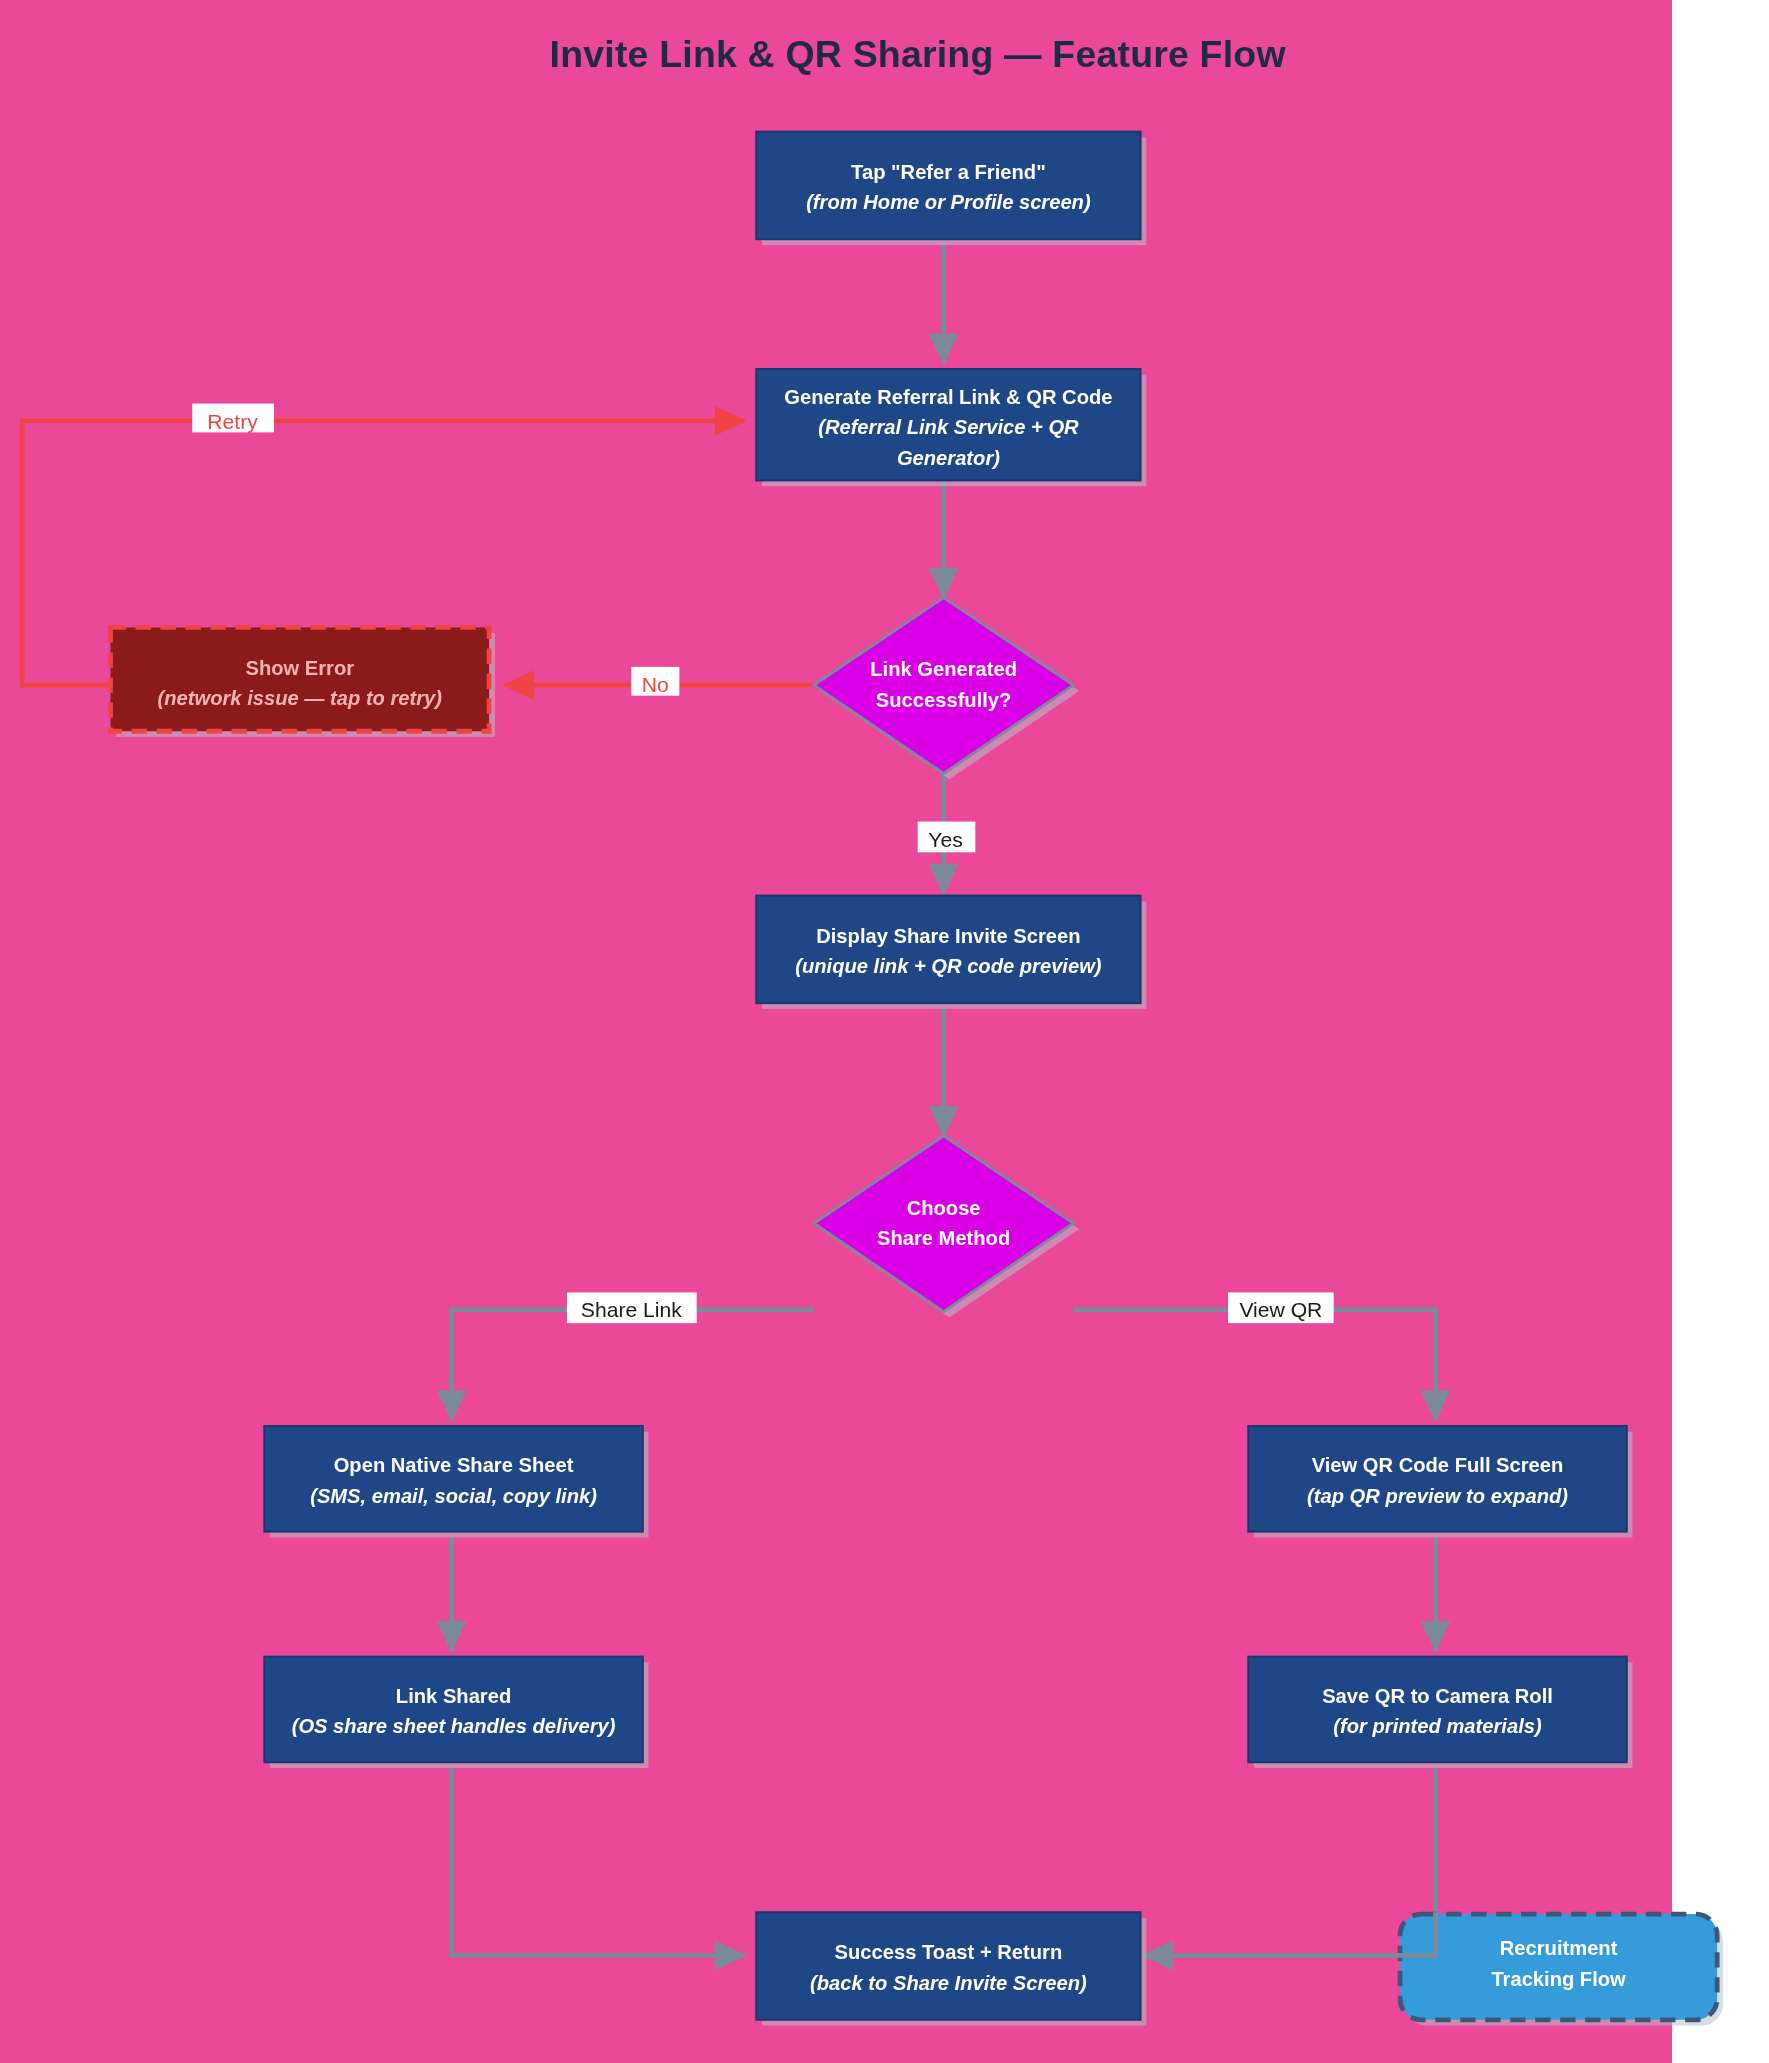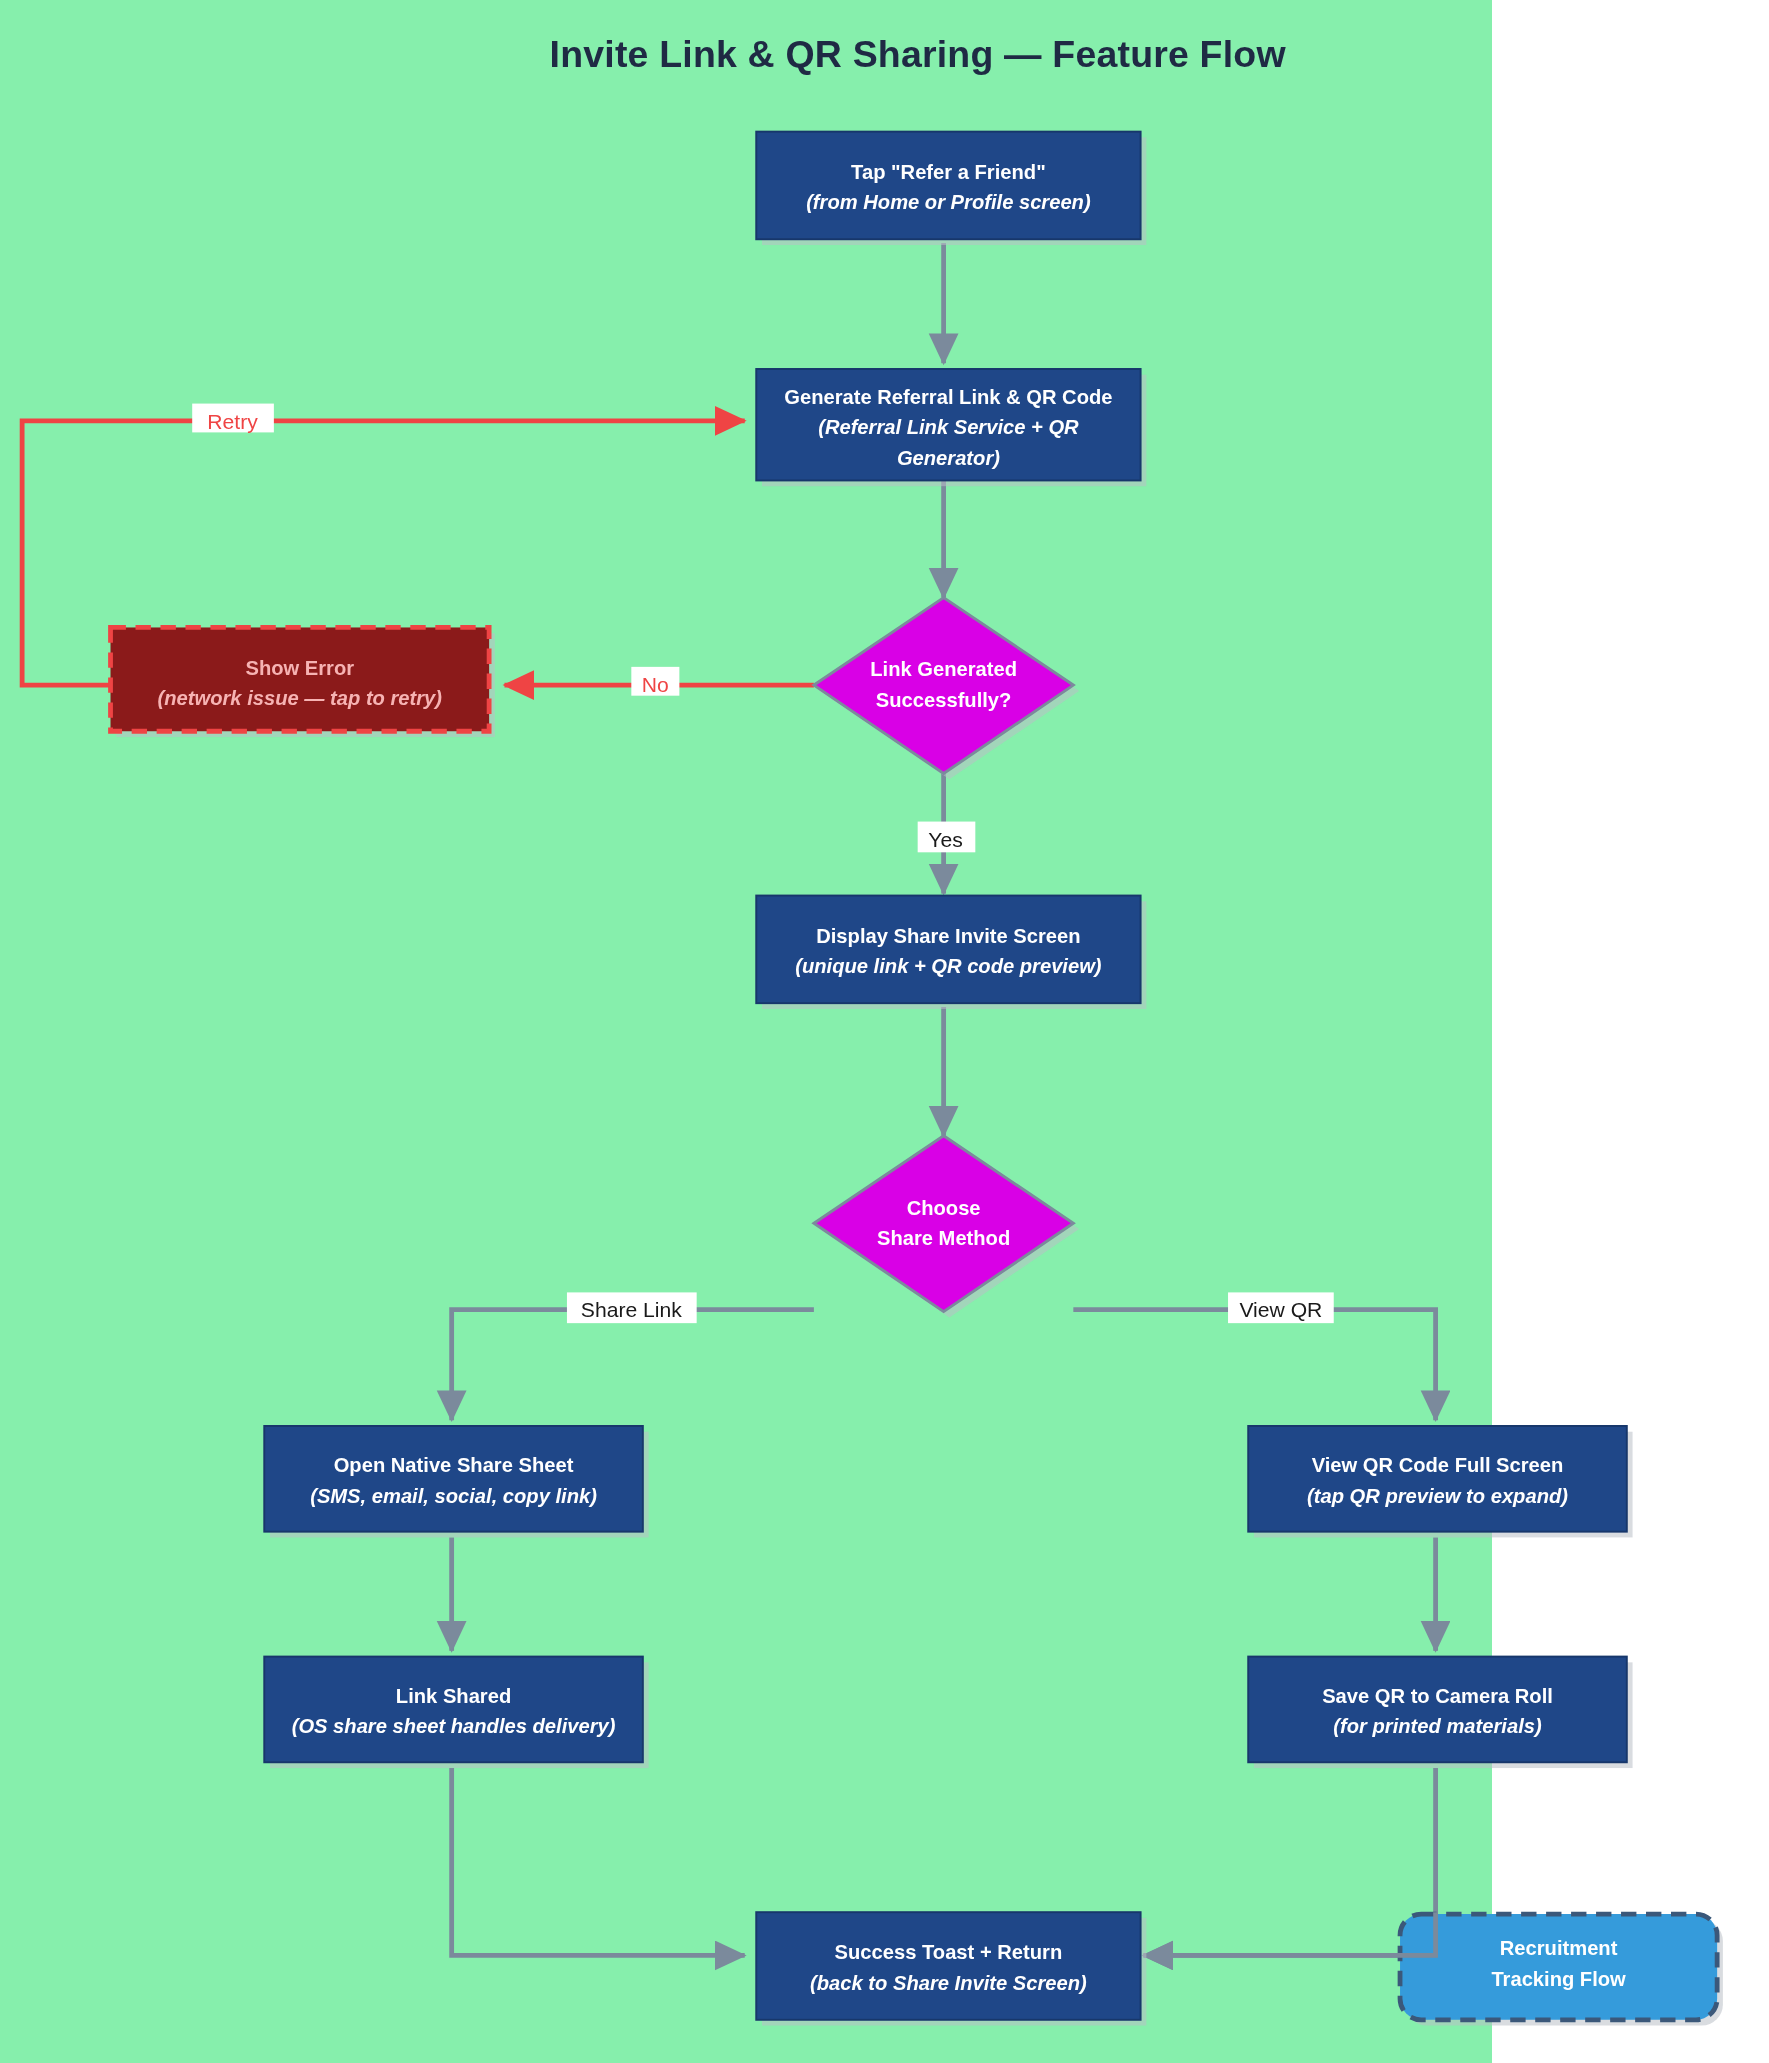--- a/index.html
+++ b/index.html
@@ -1,17 +1,17 @@
 <!DOCTYPE html>
 <html><head>
 <meta charset="utf-8">
 <style>
   html,body{margin:0;padding:0;background:#ffffff;}
   body{width:1770px;height:2064px;font-family:"Liberation Sans",sans-serif;overflow:hidden;}
-  #stage{position:relative;width:1492px;height:2064px;background:#86efac;}
+  #stage{position:relative;width:1672px;height:2064px;background:#ec4899;}
   svg#flow{position:absolute;left:0;top:0;width:1770px;height:2064px;display:block;}
   .diagram-title{
     font-family:"Liberation Sans",sans-serif;
     font-size:39px;font-weight:bold;fill:#1f2a44;
     text-anchor:middle;letter-spacing:.2px;
   }
   .node-label{
     font-family:"Liberation Sans",sans-serif;
     font-size:21px;font-weight:bold;fill:#ffffff;text-anchor:middle;
   }

